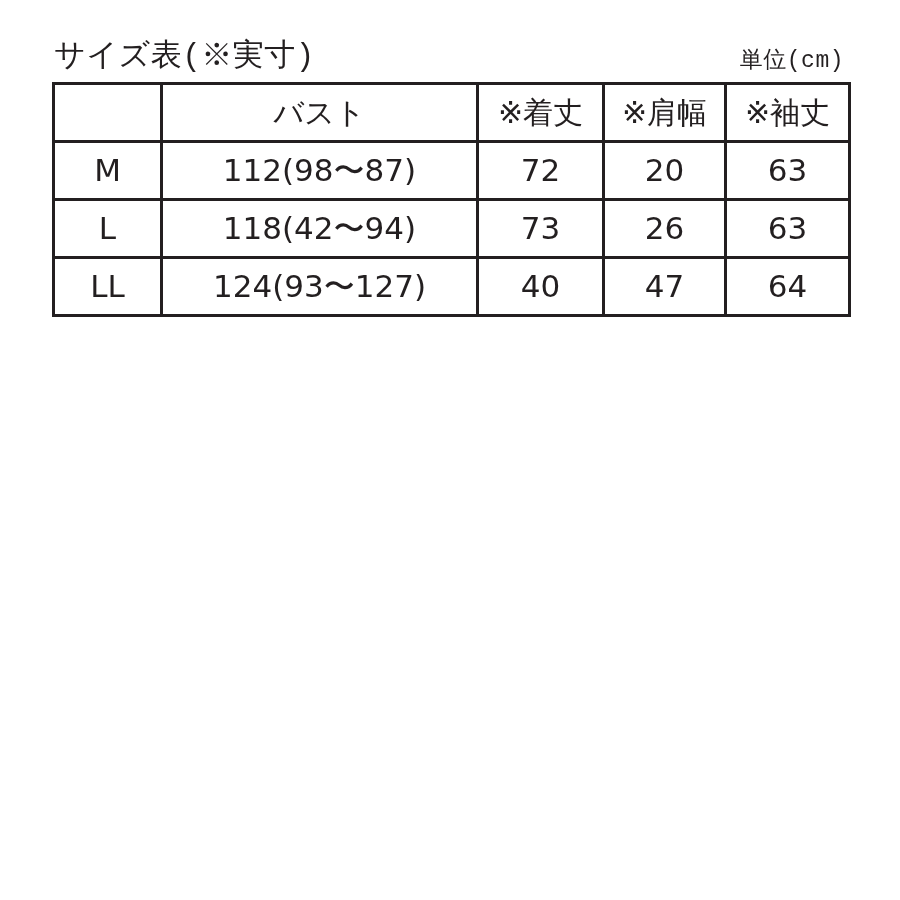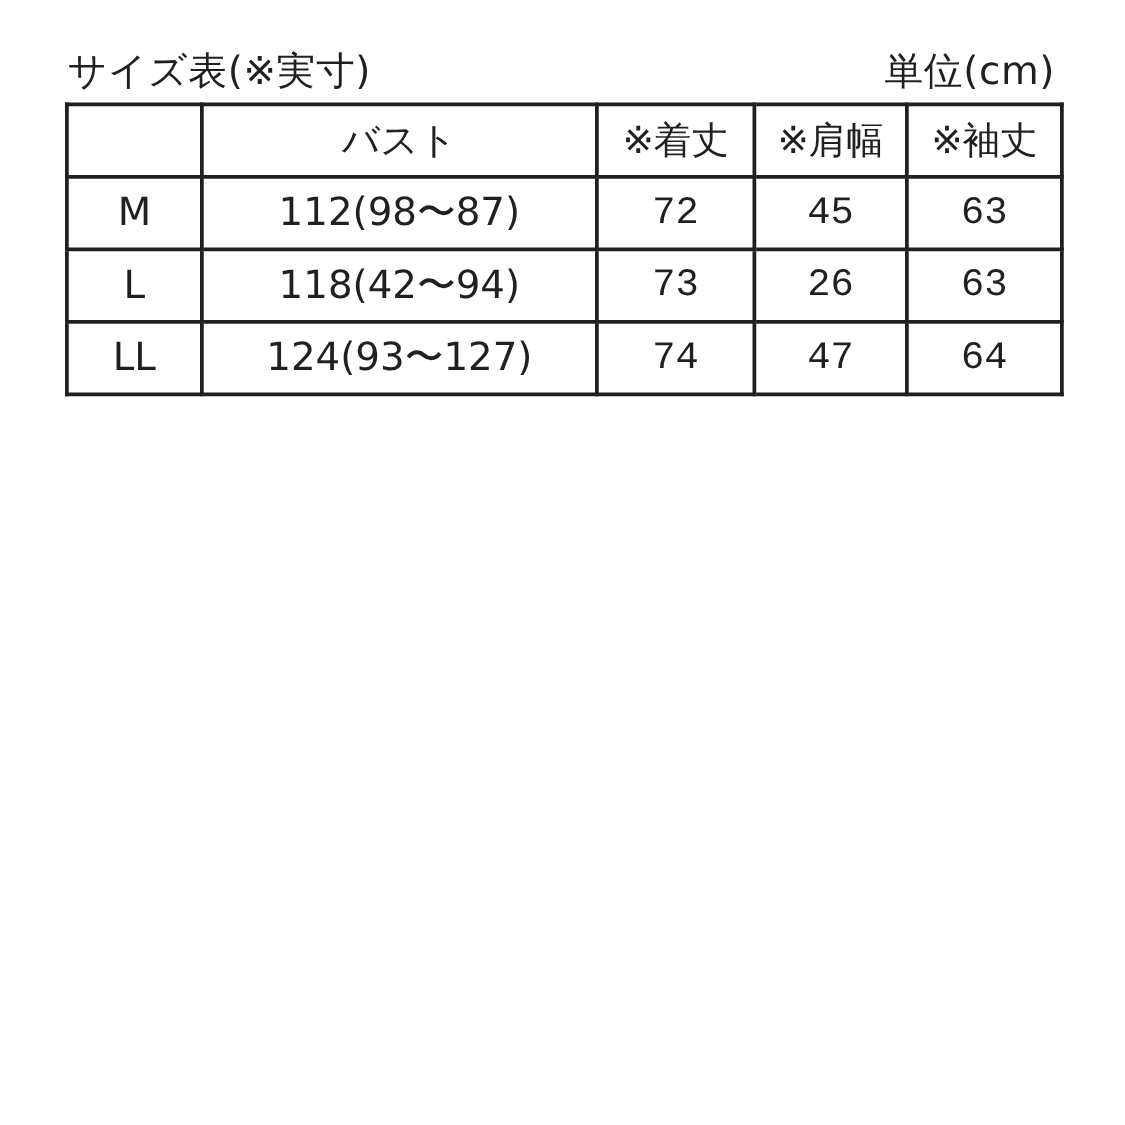--- a/index.html
+++ b/index.html
@@ -22,29 +22,30 @@
     padding: 40px 52px;
   }
   .caption-row {
     display: flex;
     align-items: flex-end;
     justify-content: space-between;
     width: 796px;
     margin: 0 auto 8px auto;
     padding: 0 4px 0 2px;
     box-sizing: border-box;
+    font-family: Liberation Mono, monospace;
   }
   .caption-title {
     font-size: 31px;
     letter-spacing: 0.5px;
     line-height: 1.1;
     white-space: nowrap;
   }
   .caption-unit {
-    font-size: 31px;
+    font-size: 23px;
     letter-spacing: 0.5px;
     line-height: 1.1;
     white-space: nowrap;
   }
   table.size-table {
     border-collapse: collapse;
     width: 796px;
     margin: 0 auto;
     table-layout: fixed;
     border-radius: 24px;
@@ -64,21 +65,21 @@
   table.size-table th {
     font-size: 30px;
   }
   col.c-size  { width: 108px; }
   col.c-bust  { width: 316px; }
   col.c-len   { width: 126px; }
   col.c-sho   { width: 122px; }
   col.c-slv   { width: 124px; }
   .cell-size { font-size: 30px; }
   .cell-bust { font-size: 31px; letter-spacing: 0px; }
-  .cell-num  { font-size: 31px; font-family: Liberation Mono, monospace; }
+  .cell-num  { font-size: 31px; }
   .hdr-blank { border: 3px solid #231f20; }
 </style>
 </head>
 <body>
 
 <div class="sheet">
 
   <div class="caption-row">
     <div class="caption-title">サイズ表(※実寸)</div>
     <div class="caption-unit">単位(cm)</div>
@@ -99,33 +100,33 @@
         <th>※着丈</th>
         <th>※肩幅</th>
         <th>※袖丈</th>
       </tr>
     </thead>
     <tbody>
       <tr>
         <td class="cell-size">M</td>
         <td class="cell-bust">112(98〜87)</td>
         <td class="cell-num">72</td>
-        <td class="cell-num">45</td>
+        <td class="cell-num">20</td>
         <td class="cell-num">63</td>
       </tr>
       <tr>
         <td class="cell-size">L</td>
         <td class="cell-bust">118(42〜94)</td>
         <td class="cell-num">73</td>
         <td class="cell-num">26</td>
         <td class="cell-num">63</td>
       </tr>
       <tr>
         <td class="cell-size">LL</td>
         <td class="cell-bust">124(93〜127)</td>
-        <td class="cell-num">74</td>
+        <td class="cell-num">40</td>
         <td class="cell-num">47</td>
         <td class="cell-num">64</td>
       </tr>
     </tbody>
   </table>
 
 </div>
 
 </body></html>

